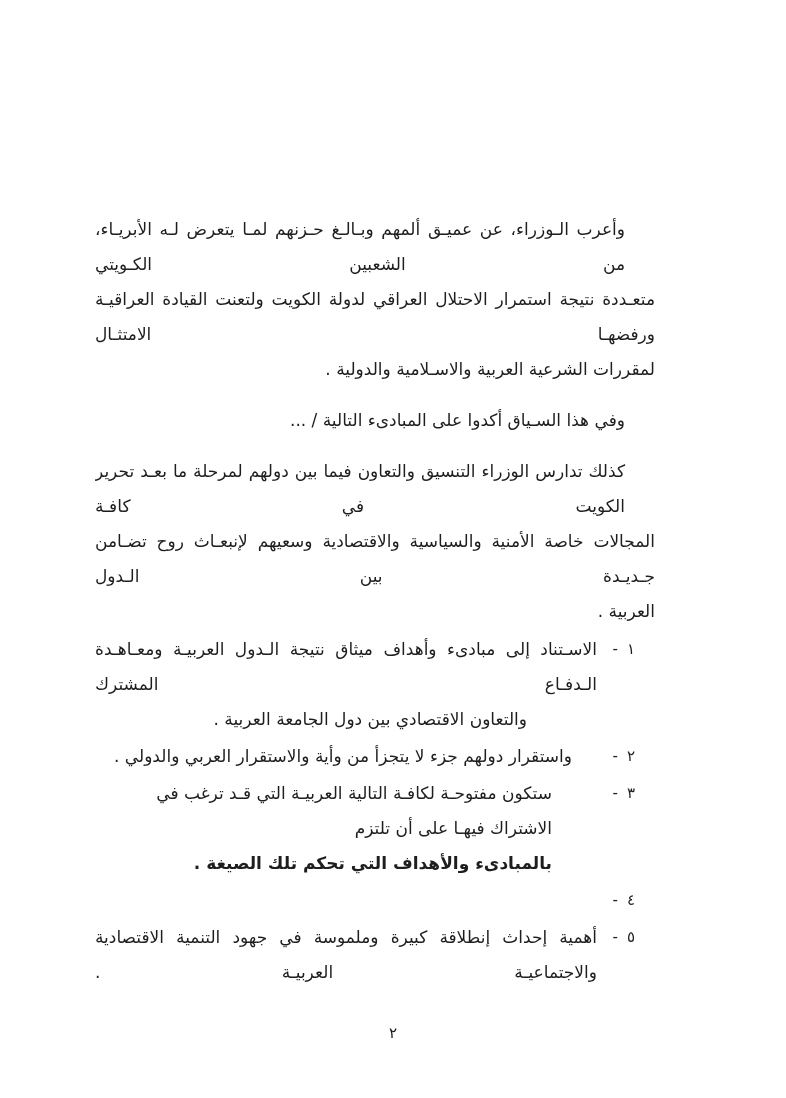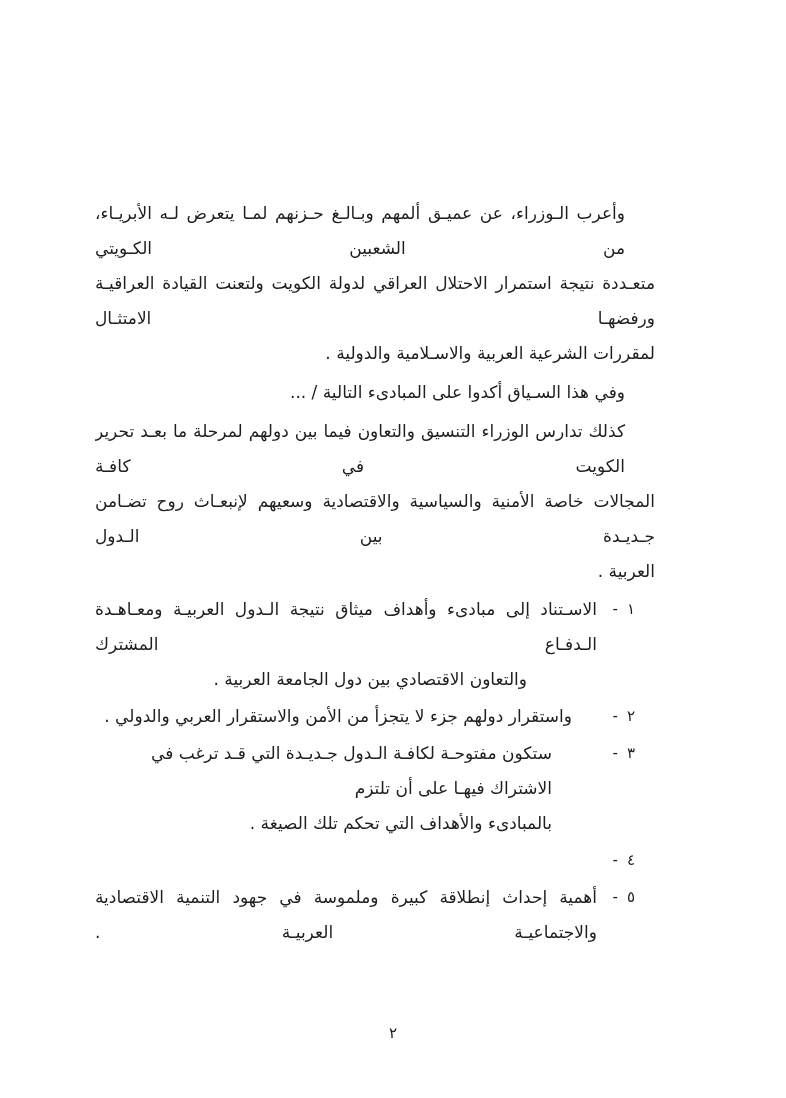--- a/index.html
+++ b/index.html
@@ -36,21 +36,21 @@
   
   .jf {
     text-align: justify;
     text-align-last: justify;
   }
   
   .rt {
     text-align-last: right;
   }
   
-  .ind { padding-right: 30px; }
+  .ind { padding-right: 30px; margin-top: 16px; }
 
   .para { margin: 0; }
   .para + .para { margin-top: 4px; }
   .single-line-para { margin-top: 0; }
 
   .list { margin-top: 3px; }
   .item {
     display: flex;
     align-items: flex-start;
   }
@@ -66,21 +66,21 @@
     line-height: 35px;
   }
   .marker .num { display: inline-block; }
   .marker .dash { display: inline-block; }
   .body { flex: 1 1 auto; min-width: 0; }
 
   
   .i1-l2 { padding-right: 70px; }
   .i2-l2 { padding-right: 25px; }
   .i3-l2 { padding-right: 45px; }
-  .i3-l3 { padding-right: 45px; }
+  .i3-l3 { padding-right: 45px; font-weight: bold; }
   .page-number {
     position: absolute;
     top: 1018px;
     left: 0;
     right: 0;
     text-align: center;
     font-size: 15px;
     line-height: 30px;
     color: #161616;
   }
@@ -119,31 +119,31 @@
           <div class="line rt i1-l2">والتعاون الاقتصادي بين دول الجامعة العربية .</div>
         </div>
       </div>
 
       <div class="item">
         <div class="marker">
           <span class="num">٢</span>
           <span class="dash">-</span>
         </div>
         <div class="body">
-          <div class="line rt i2-l2">واستقرار دولهم جزء لا يتجزأ من الأمن والاستقرار العربي والدولي .</div>
+          <div class="line rt i2-l2">واستقرار دولهم جزء لا يتجزأ من وأية والاستقرار العربي والدولي .</div>
         </div>
       </div>
 
       <div class="item">
         <div class="marker">
           <span class="num">٣</span>
           <span class="dash">-</span>
         </div>
         <div class="body">
-          <div class="line rt i3-l2">ستكون مفتوحـة لكافـة الـدول جـديـدة التي قـد ترغب في الاشتراك فيهـا على أن تلتزم</div>
+          <div class="line rt i3-l2">ستكون مفتوحـة لكافـة التالية العربيـة التي قـد ترغب في الاشتراك فيهـا على أن تلتزم</div>
           <div class="line rt i3-l3">بالمبادىء والأهداف التي تحكم تلك الصيغة .</div>
         </div>
       </div>
 
       <div class="item">
         <div class="marker">
           <span class="num">٤</span>
           <span class="dash">-</span>
         </div>
       </div>

